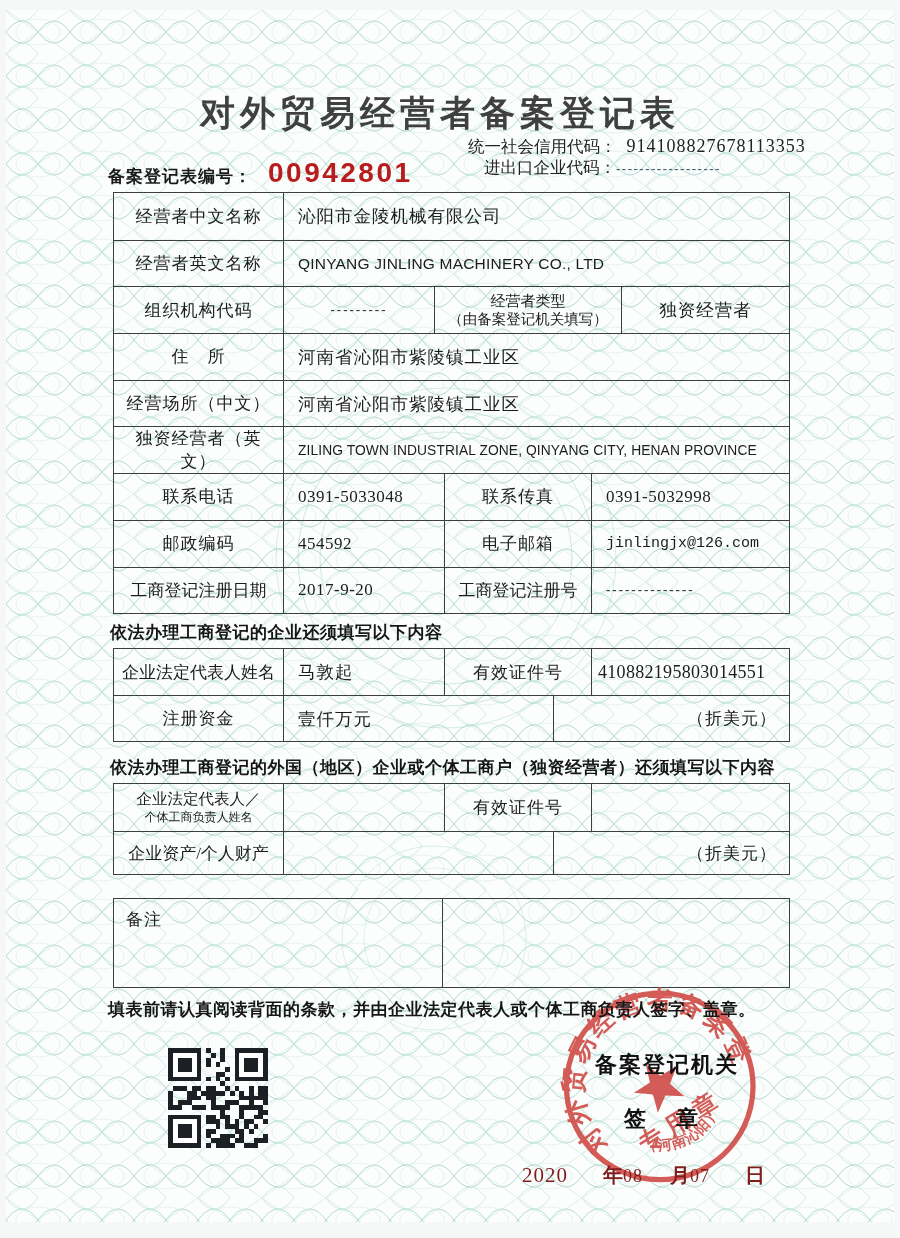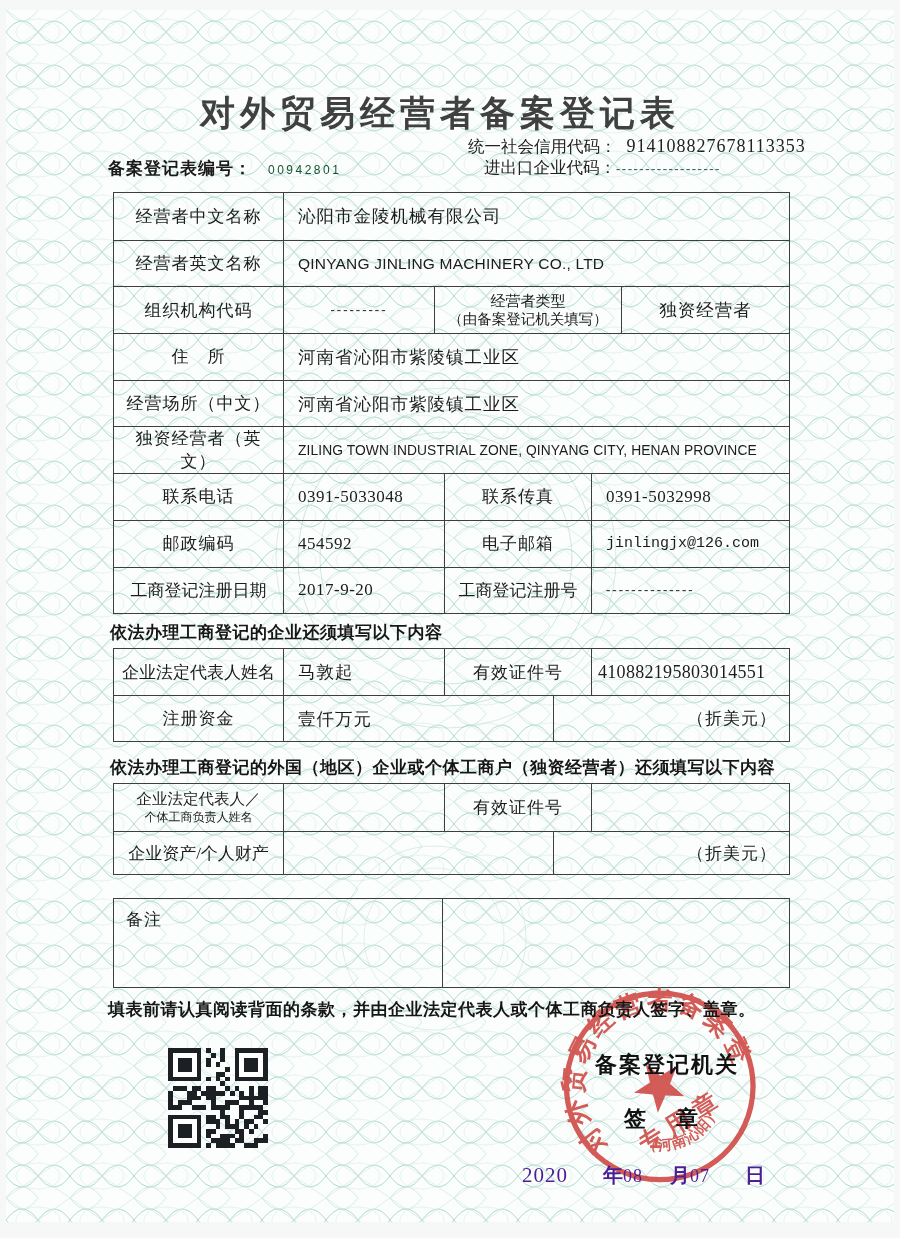--- a/index.html
+++ b/index.html
@@ -20,21 +20,21 @@
   }
   .codes{position:absolute;top:136px;left:468px;font-size:16.5px;line-height:21px;color:#222;}
   .codes .row2{padding-left:16px;}
   .code-val{font-size:18px;letter-spacing:1px;margin-left:10px;}
   .dash{letter-spacing:1.5px;color:#3d5e66;font-weight:700;font-size:13px;}
   .form-no{
     position:absolute;top:157px;left:108px;
     font-family:"Liberation Sans","DejaVu Sans",sans-serif;
     font-weight:700;font-size:17px;letter-spacing:1px;color:#1a1a1a;
   }
-  .form-no .red{color:#14532d;font-weight:400;font-size:12px;margin-left:16px;letter-spacing:2.5px;}
+  .form-no .red{color:#b91c1c;font-weight:700;font-size:28px;margin-left:16px;letter-spacing:2.5px;}
 
   
   .tbl{
     position:absolute;left:113px;width:677px;box-sizing:border-box;
     border:1.5px solid #3e3e3e;display:flex;flex-direction:column;
   }
   .tr{display:flex;box-sizing:border-box;border-top:1.3px solid #3e3e3e;flex:none;}
   .tr:first-child{border-top:none;}
   .td{
     box-sizing:border-box;border-left:1.3px solid #3e3e3e;
@@ -93,21 +93,21 @@
   .auth1{
     position:absolute;left:595px;top:1050px;z-index:3;
     font-family:"Liberation Sans","DejaVu Sans",sans-serif;
     font-weight:700;font-size:22px;letter-spacing:2px;color:#111;
   }
   .auth2{
     position:absolute;left:624px;top:1104px;z-index:3;
     font-family:"Liberation Sans","DejaVu Sans",sans-serif;
     font-weight:700;font-size:22px;letter-spacing:4px;color:#111;
   }
-  .date-line{position:absolute;left:522px;top:1162px;z-index:3;font-size:20px;color:#4c1d95;white-space:nowrap;}
+  .date-line{position:absolute;left:522px;top:1162px;z-index:3;font-size:20px;color:#7f1d1d;white-space:nowrap;}
   .date-line .u{font-family:"Liberation Sans","DejaVu Sans",sans-serif;font-weight:700;font-size:20px;}
   .date-line .n{font-size:18px;letter-spacing:1px;} .gap2{margin-left:22px;} .gap3{margin-left:30px;}
 </style>
 </head>
 <body>
 
 <div class="bg-wrap">
   <svg width="888" height="1212" xmlns="http://www.w3.org/2000/svg">
     <defs>
       <pattern id="guill" width="64" height="44" patternUnits="userSpaceOnUse">

